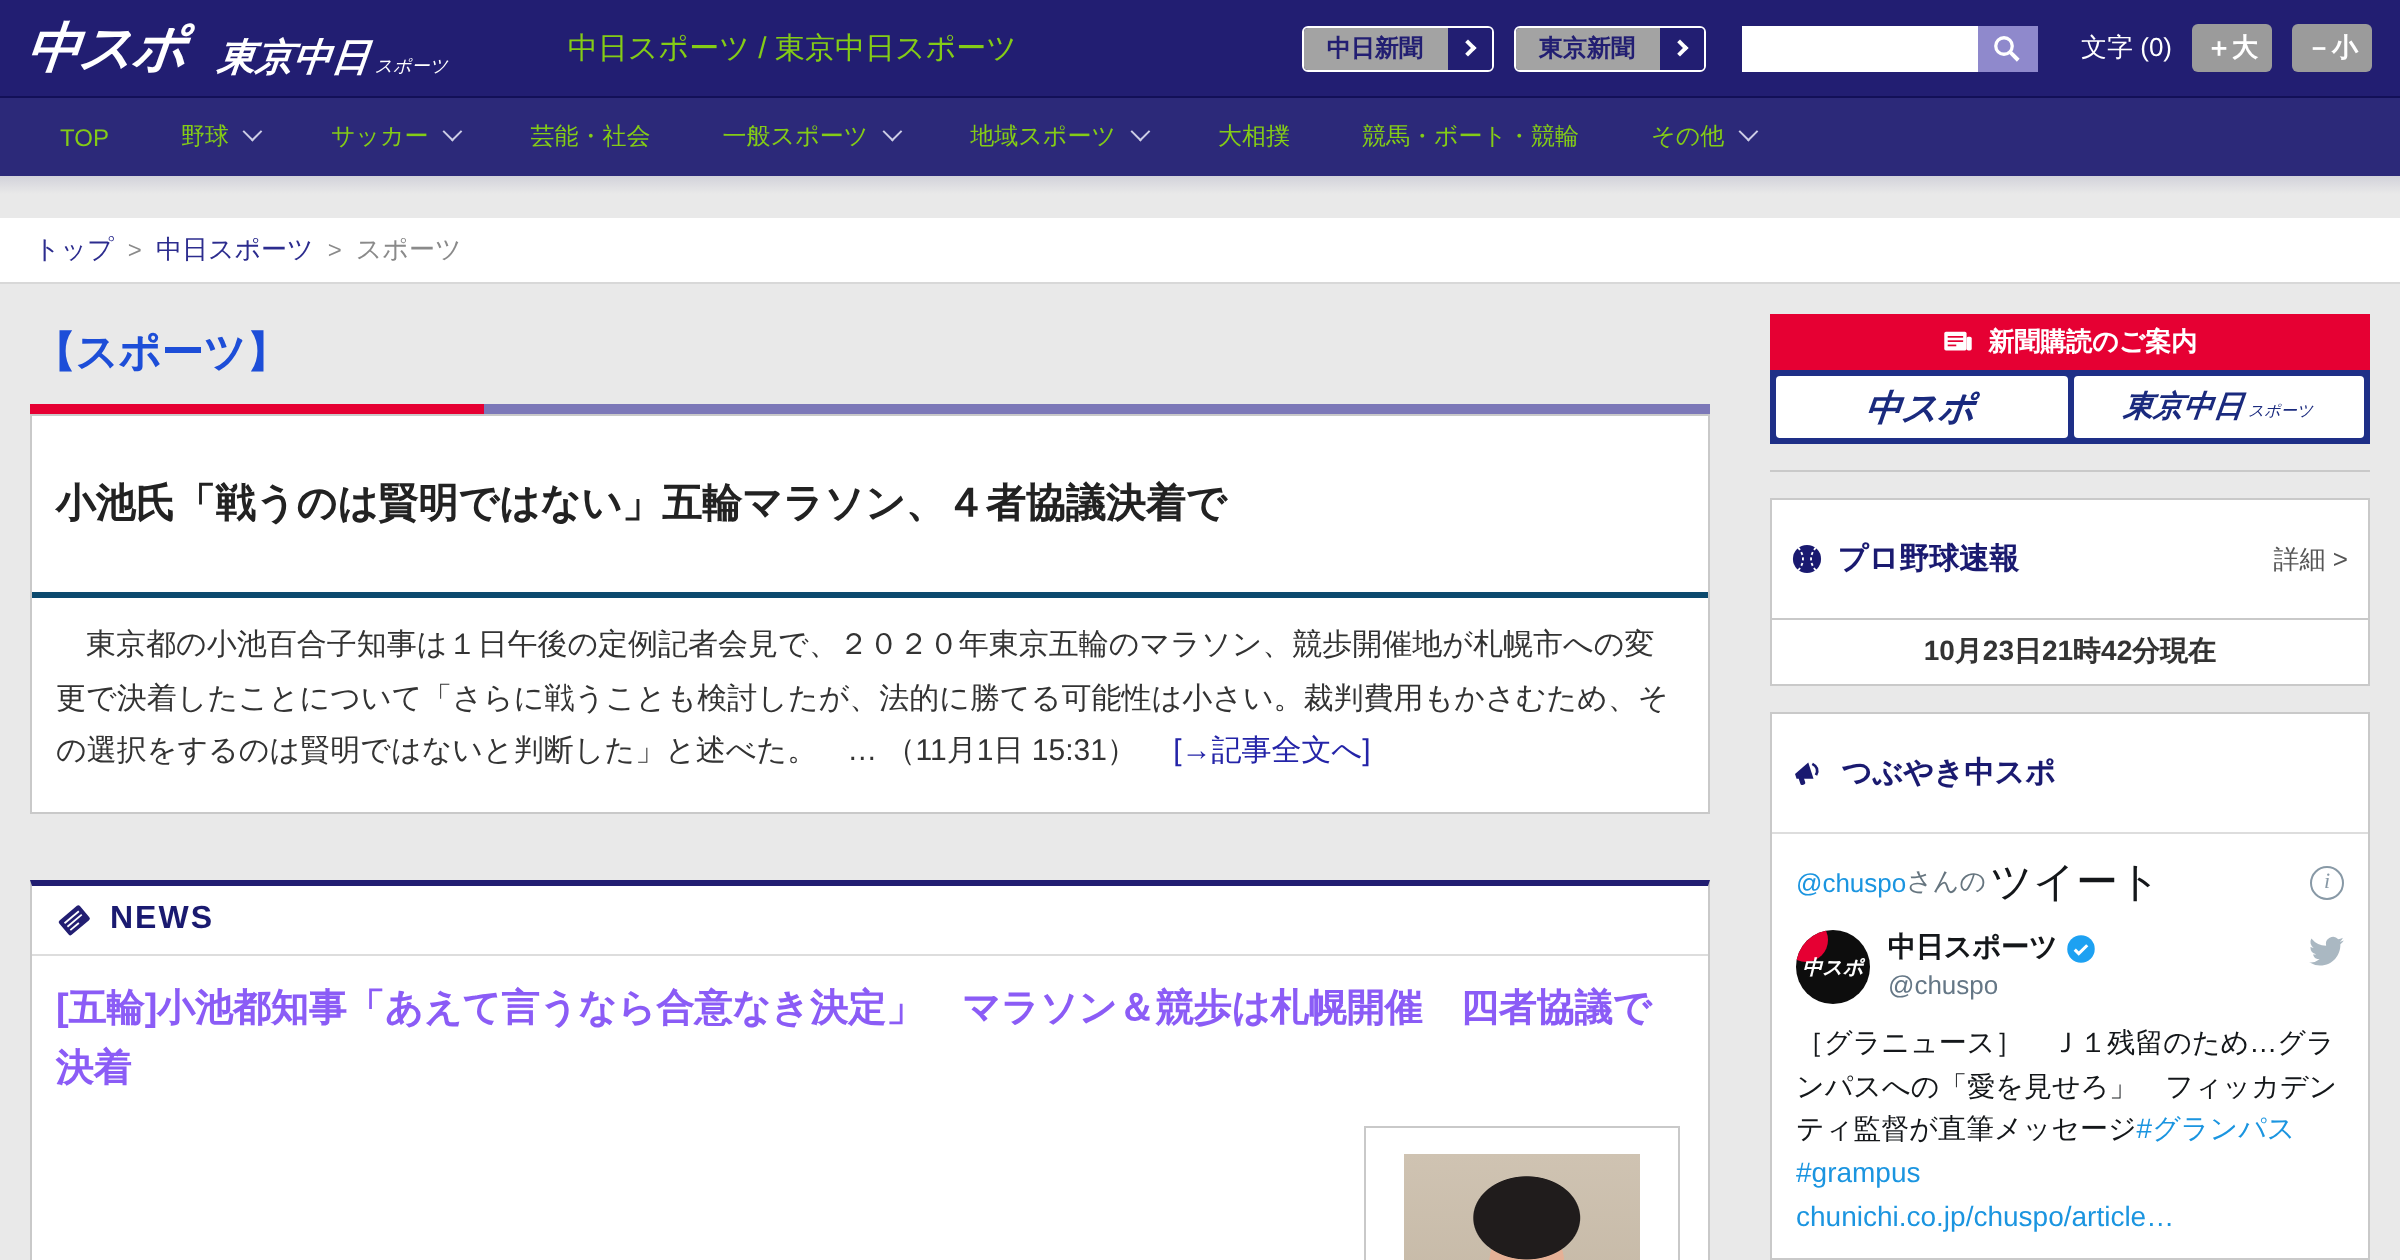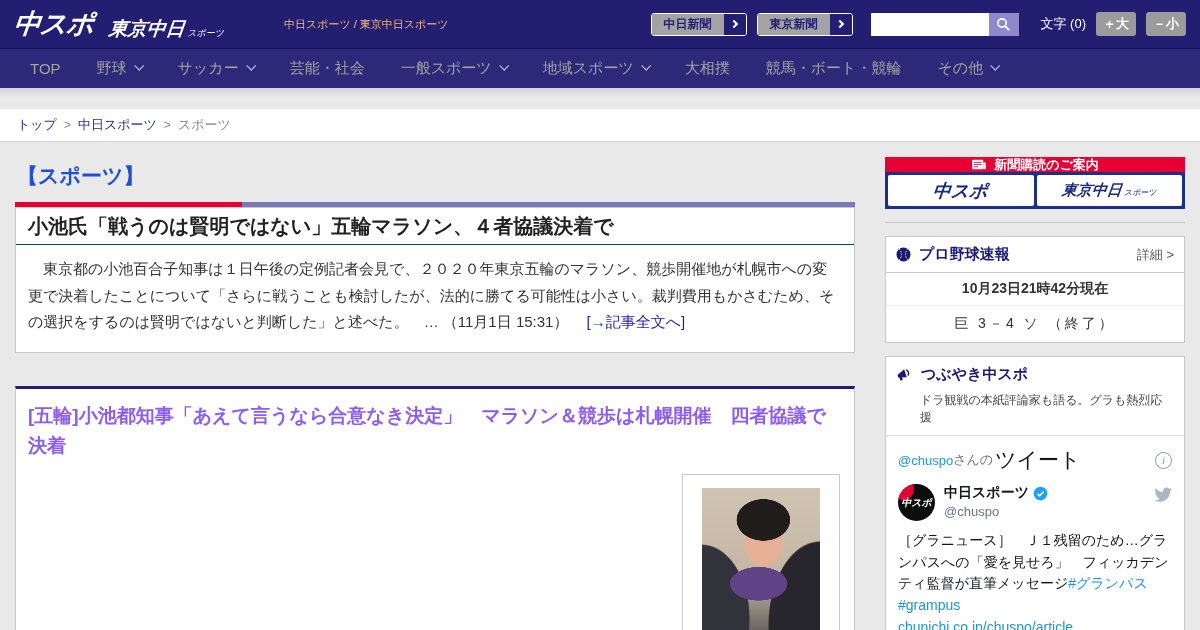--- a/index.html
+++ b/index.html
@@ -5,54 +5,54 @@
   * { margin:0; padding:0; box-sizing:border-box; }
   body { font-family:"Liberation Sans","DejaVu Sans",sans-serif; background:#e9e9e9; }
   .page { width:1200px; height:630px; overflow:hidden; position:relative; background:#e9e9e9; }
 
   
   .topbar { height:48px; background:#221e72; display:flex; align-items:center; padding:0 14px; }
   .logo { display:flex; align-items:flex-end; cursor:pointer; }
   .logo-main { color:#fff; font-size:27px; font-weight:bold; font-style:italic; letter-spacing:-1px; transform:skew(-6deg); }
   .logo-secondary { color:#fff; font-size:19px; font-weight:bold; font-style:italic; margin-left:16px; transform:skew(-6deg); }
   .logo-secondary-sub { color:#fff; font-size:9px; font-style:italic; margin-left:2px; padding-bottom:2px; }
-  .site-title { color:#fdba74; font-size:11px; margin-left:60px; }
+  .site-title { color:#84cc16; font-size:15px; margin-left:60px; }
   .top-right { margin-left:auto; display:flex; align-items:center; gap:10px; }
   .np-btn { display:flex; align-items:stretch; border:1px solid #fff; border-radius:3px; overflow:hidden; height:23px; cursor:pointer; }
   .np-label { background:#a3a3a3; color:#221e72; font-size:12px; font-weight:bold; display:flex; align-items:center; padding:0 12px; min-width:66px; justify-content:center; }
   .np-chev { background:#221e72; width:22px; display:flex; align-items:center; justify-content:center; }
   .chev-r { display:inline-block; width:6px; height:6px; border-right:2px solid #fff; border-top:2px solid #fff; transform:rotate(45deg); margin-right:2px; }
   .search { display:flex; height:23px; margin-left:8px; }
   .search-input { width:118px; border:none; height:23px; padding:0 6px; font-size:12px; outline:none; }
   .search-btn { width:30px; border:none; background:#8f89cc; cursor:pointer; display:flex; align-items:center; justify-content:center; }
   .font-label { color:#fff; font-size:13px; margin-left:12px; }
   .font-btn { background:#9b9b9b; color:#fff; font-size:13px; font-weight:bold; border-radius:3px; padding:3px 7px; cursor:pointer; }
 
   
   .mainnav { height:40px; background:#2c2979; border-top:1px solid #131058; display:flex; align-items:center; padding:0 30px; gap:36px; }
-  .nav-item { color:#a3a3a3; font-size:15px; cursor:pointer; display:flex; align-items:center; white-space:nowrap; }
+  .nav-item { color:#84cc16; font-size:12px; cursor:pointer; display:flex; align-items:center; white-space:nowrap; }
   .caret-down { display:inline-block; width:7px; height:7px; border-right:1.5px solid #cdcde6; border-bottom:1.5px solid #cdcde6; transform:rotate(45deg) translateY(-1px); margin-left:8px; margin-top:-4px; }
   .nav-shadow { height:9px; background:linear-gradient(#d2d2da,#e9e9e9); }
 
   
   .breadcrumb-bar { height:33px; background:#ffffff; border-bottom:1px solid #d8d8d8; display:flex; align-items:center; padding:0 17px; font-size:13px; margin-top:12px; }
   .bc-link { color:#2c2c8e; cursor:pointer; }
   .bc-sep { color:#8a8a8a; margin:0 7px; font-size:12px; }
   .bc-current { color:#8a8a8a; }
 
   
   .content { display:flex; padding:12px 15px 0; gap:30px; align-items:flex-start; }
   .main-col { flex:1; min-width:0; }
   .aside-col { width:300px; flex-shrink:0; margin-top:3px; }
 
   
   .section-title { color:#1d4ed8; font-size:21px; font-weight:bold; margin:8px 0 12px 2px; }
   .title-bar { height:5px; background:linear-gradient(to right,#e60033 0%,#e60033 27%,#7c78b8 27%,#7c78b8 100%); }
   .card { background:#fff; border:1px solid #c9c9c9; }
-  .lead-card h2 { font-size:20px; font-weight:bold; color:#222; padding:4px 12px; border-bottom:1px solid #0c4a6e; line-height:1.4; }
+  .lead-card h2 { font-size:20px; font-weight:bold; color:#222; padding:30px 12px; border-bottom:3px solid #0c4a6e; line-height:1.4; }
   .lead-card p { font-size:15px; color:#333; line-height:1.78; padding:11px 12px 16px; }
   .article-link { color:#2424a8; text-decoration:none; margin-left:14px; cursor:pointer; }
   .timestamp { color:#333; }
 
   .news-card { margin-top:33px; border-top:3px solid #221e72; min-height:300px; }
   .news-header { display:flex; align-items:center; gap:9px; padding:8px 12px; border-bottom:1px solid #ddd; }
   .news-label { color:#1a1a70; font-size:16px; font-weight:bold; letter-spacing:1px; }
   .article2 { padding:12px 12px 20px; overflow:hidden; }
   .article2 h3 { font-size:19px; font-weight:bold; color:#8b5cf6; line-height:1.55; margin-bottom:12px; }
   .article2 p { font-size:15px; color:#333; line-height:1.78; }
@@ -61,28 +61,28 @@
     background:
       radial-gradient(ellipse 27px 21px at 52% 19%, #201c1c 98%, transparent 100%),
       radial-gradient(ellipse 19px 23px at 52% 33%, #e5b096 98%, transparent 100%),
       radial-gradient(ellipse 29px 17px at 48% 57%, #5f4386 98%, transparent 100%),
       radial-gradient(ellipse 48px 75px at 0% 78%, #32323a 98%, transparent 100%),
       radial-gradient(ellipse 52px 85px at 100% 82%, #26262c 98%, transparent 100%),
       linear-gradient(180deg, #cfc3b2 0%, #c3b6a3 55%, #3a3a40 100%);
   }
 
   
-  .sub-banner { background:#e60033; height:15px; display:flex; align-items:center; justify-content:center; gap:7px; color:#fff; font-size:13px; font-weight:bold; cursor:pointer; }
+  .sub-banner { background:#e60033; height:28px; display:flex; align-items:center; justify-content:center; gap:7px; color:#fff; font-size:13px; font-weight:bold; cursor:pointer; }
   .logobox { background:#1e2f87; padding:3px; display:flex; gap:3px; height:37px; }
   .logocell { background:#fff; flex:1; border-radius:2px; display:flex; align-items:center; justify-content:center; cursor:pointer; }
   .logocell .t1 { color:#1a2a7e; font-size:18px; font-weight:bold; font-style:italic; transform:skew(-6deg); }
   .logocell .t2 { color:#1a2a7e; font-size:15px; font-weight:bold; font-style:italic; transform:skew(-6deg); }
   .logocell .t2s { color:#1a2a7e; font-size:8px; font-style:italic; margin-left:2px; align-self:flex-end; padding-bottom:8px; }
   .aside-divider { border-top:1px solid #c9c9c9; margin:13px 0; }
-  .side-card-header { display:flex; align-items:center; gap:8px; padding:8px 10px; }
+  .side-card-header { display:flex; align-items:center; gap:8px; padding:20px 10px; }
   .side-card-title { color:#1a1a70; font-size:15px; font-weight:bold; }
   .detail-link { margin-left:auto; color:#555; font-size:13px; cursor:pointer; }
   .bb-date { border-top:1px solid #c9c9c9; text-align:center; font-size:14px; font-weight:bold; color:#333; padding:7px; }
   .bb-score { border-top:1px solid #eee; text-align:center; font-size:14px; color:#333; padding:9px; letter-spacing:3px; }
 
   .tweet-card { margin-top:13px; }
   .tw-subtitle { font-size:12px; color:#444; padding:0 10px 9px 34px; }
   .tw-widget-title { border-top:1px solid #ddd; display:flex; align-items:center; padding:10px 12px 8px; }
   .tw-handle { color:#1b95e0; font-size:13px; cursor:pointer; }
   .tw-suffix { color:#66757f; font-size:13px; }
@@ -194,20 +194,31 @@
 
       <article class="card lead-card">
         <h2>小池氏「戦うのは賢明ではない」五輪マラソン、４者協議決着で</h2>
         <p><span>　東京都の小池百合子知事は１日午後の定例記者会見で、２０２０年東京五輪のマラソン、競歩開催地が札幌市への変更で決着したことについて「さらに戦うことも検討したが、法的に勝てる可能性は小さい。裁判費用もかさむため、その選択をするのは賢明ではないと判断した」と述べた。　…</span>
           <span class="timestamp">（11月1日 15:31）</span>
           <a class="article-link">[→記事全文へ]</a>
         </p>
       </article>
 
       <section class="card news-card">
+        <div class="news-header">
+          <svg viewBox="0 0 20 20" width="18" height="18">
+              <g transform="rotate(-40 10 10)">
+                <rect x="2.5" y="5" width="15" height="10.5" rx="1.2" fill="#221e72"></rect>
+                <line x1="4.8" y1="8" x2="15.2" y2="8" stroke="#fff" stroke-width="1"></line>
+                <line x1="4.8" y1="10.5" x2="15.2" y2="10.5" stroke="#fff" stroke-width="1"></line>
+                <line x1="4.8" y1="13" x2="11" y2="13" stroke="#fff" stroke-width="1"></line>
+              </g>
+            </svg>
+          <span class="news-label">NEWS</span>
+        </div>
         <div class="article2">
           <h3>[五輪]小池都知事「あえて言うなら合意なき決定」　マラソン＆競歩は札幌開催　四者協議で決着</h3>
           <figure class="figure">
             <div class="photo"></div>
 
           </figure>
         </div>
       </section>
     </main>
 
@@ -239,35 +250,33 @@
         <div class="side-card-header">
           <svg viewBox="0 0 16 16" width="15" height="15">
               <circle cx="8" cy="8" r="7.5" fill="#1a1a70"></circle>
               <path d="M3.2 1.8 Q8.5 8 3.2 14.2" stroke="#fff" fill="none" stroke-width="1" stroke-dasharray="1.6,1.4"></path>
               <path d="M12.8 1.8 Q7.5 8 12.8 14.2" stroke="#fff" fill="none" stroke-width="1" stroke-dasharray="1.6,1.4"></path>
             </svg>
           <span class="side-card-title">プロ野球速報</span>
           <span class="detail-link">詳細 &gt;</span>
         </div>
         <div class="bb-date">10月23日21時42分現在</div>
-        <div class="bb-score">巨 3－4 ソ （終了）</div>
       </div>
 
       <div class="card tweet-card">
         <div class="side-card-header">
           <svg viewBox="0 0 20 20" width="17" height="17">
               <g transform="rotate(-18 10 10)">
                 <path d="M2 8 L11.5 4 L11.5 14 L2 11 Z" fill="#1a1a70"></path>
                 <rect x="3.2" y="10.5" width="3" height="5" rx="1" fill="#1a1a70"></rect>
                 <path d="M13.5 5.5 Q17 9 13.5 12.5" stroke="#1a1a70" fill="none" stroke-width="1.6"></path>
               </g>
             </svg>
           <span class="side-card-title">つぶやき中スポ</span>
         </div>
-        <div class="tw-subtitle">ドラ観戦の本紙評論家も語る。グラも熱烈応援</div>
 
         <div class="tw-widget-title">
           <span class="tw-handle">@chuspo</span>
           <span class="tw-suffix">さんの</span>
           <span class="tw-word">ツイート</span>
           <span class="info-icon"></span>
         </div>
 
         <div class="tweet-body">
           <div class="tweet-head">

